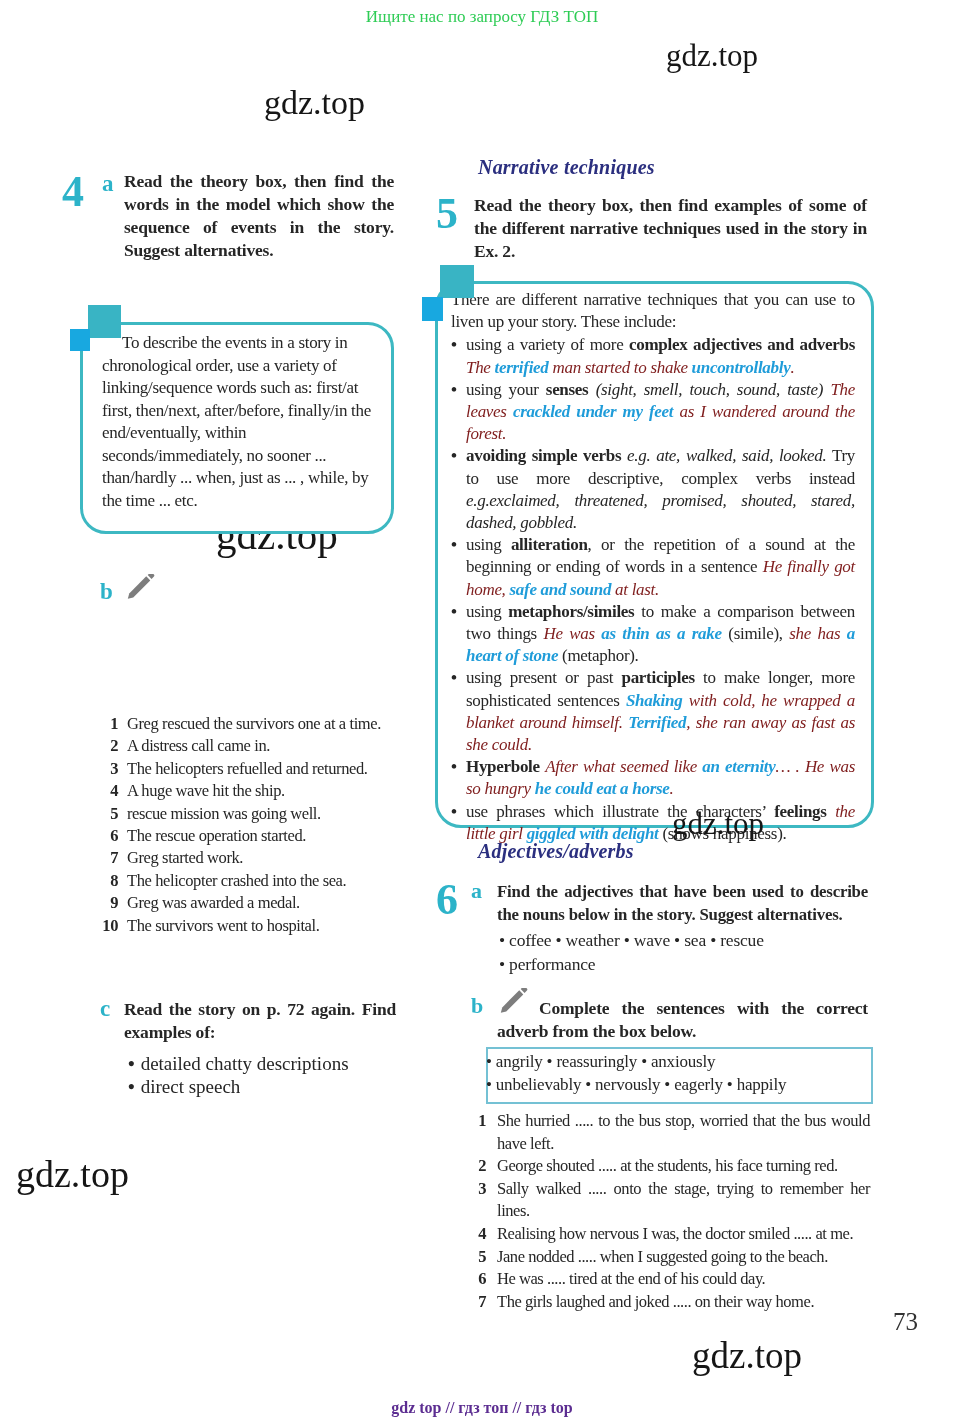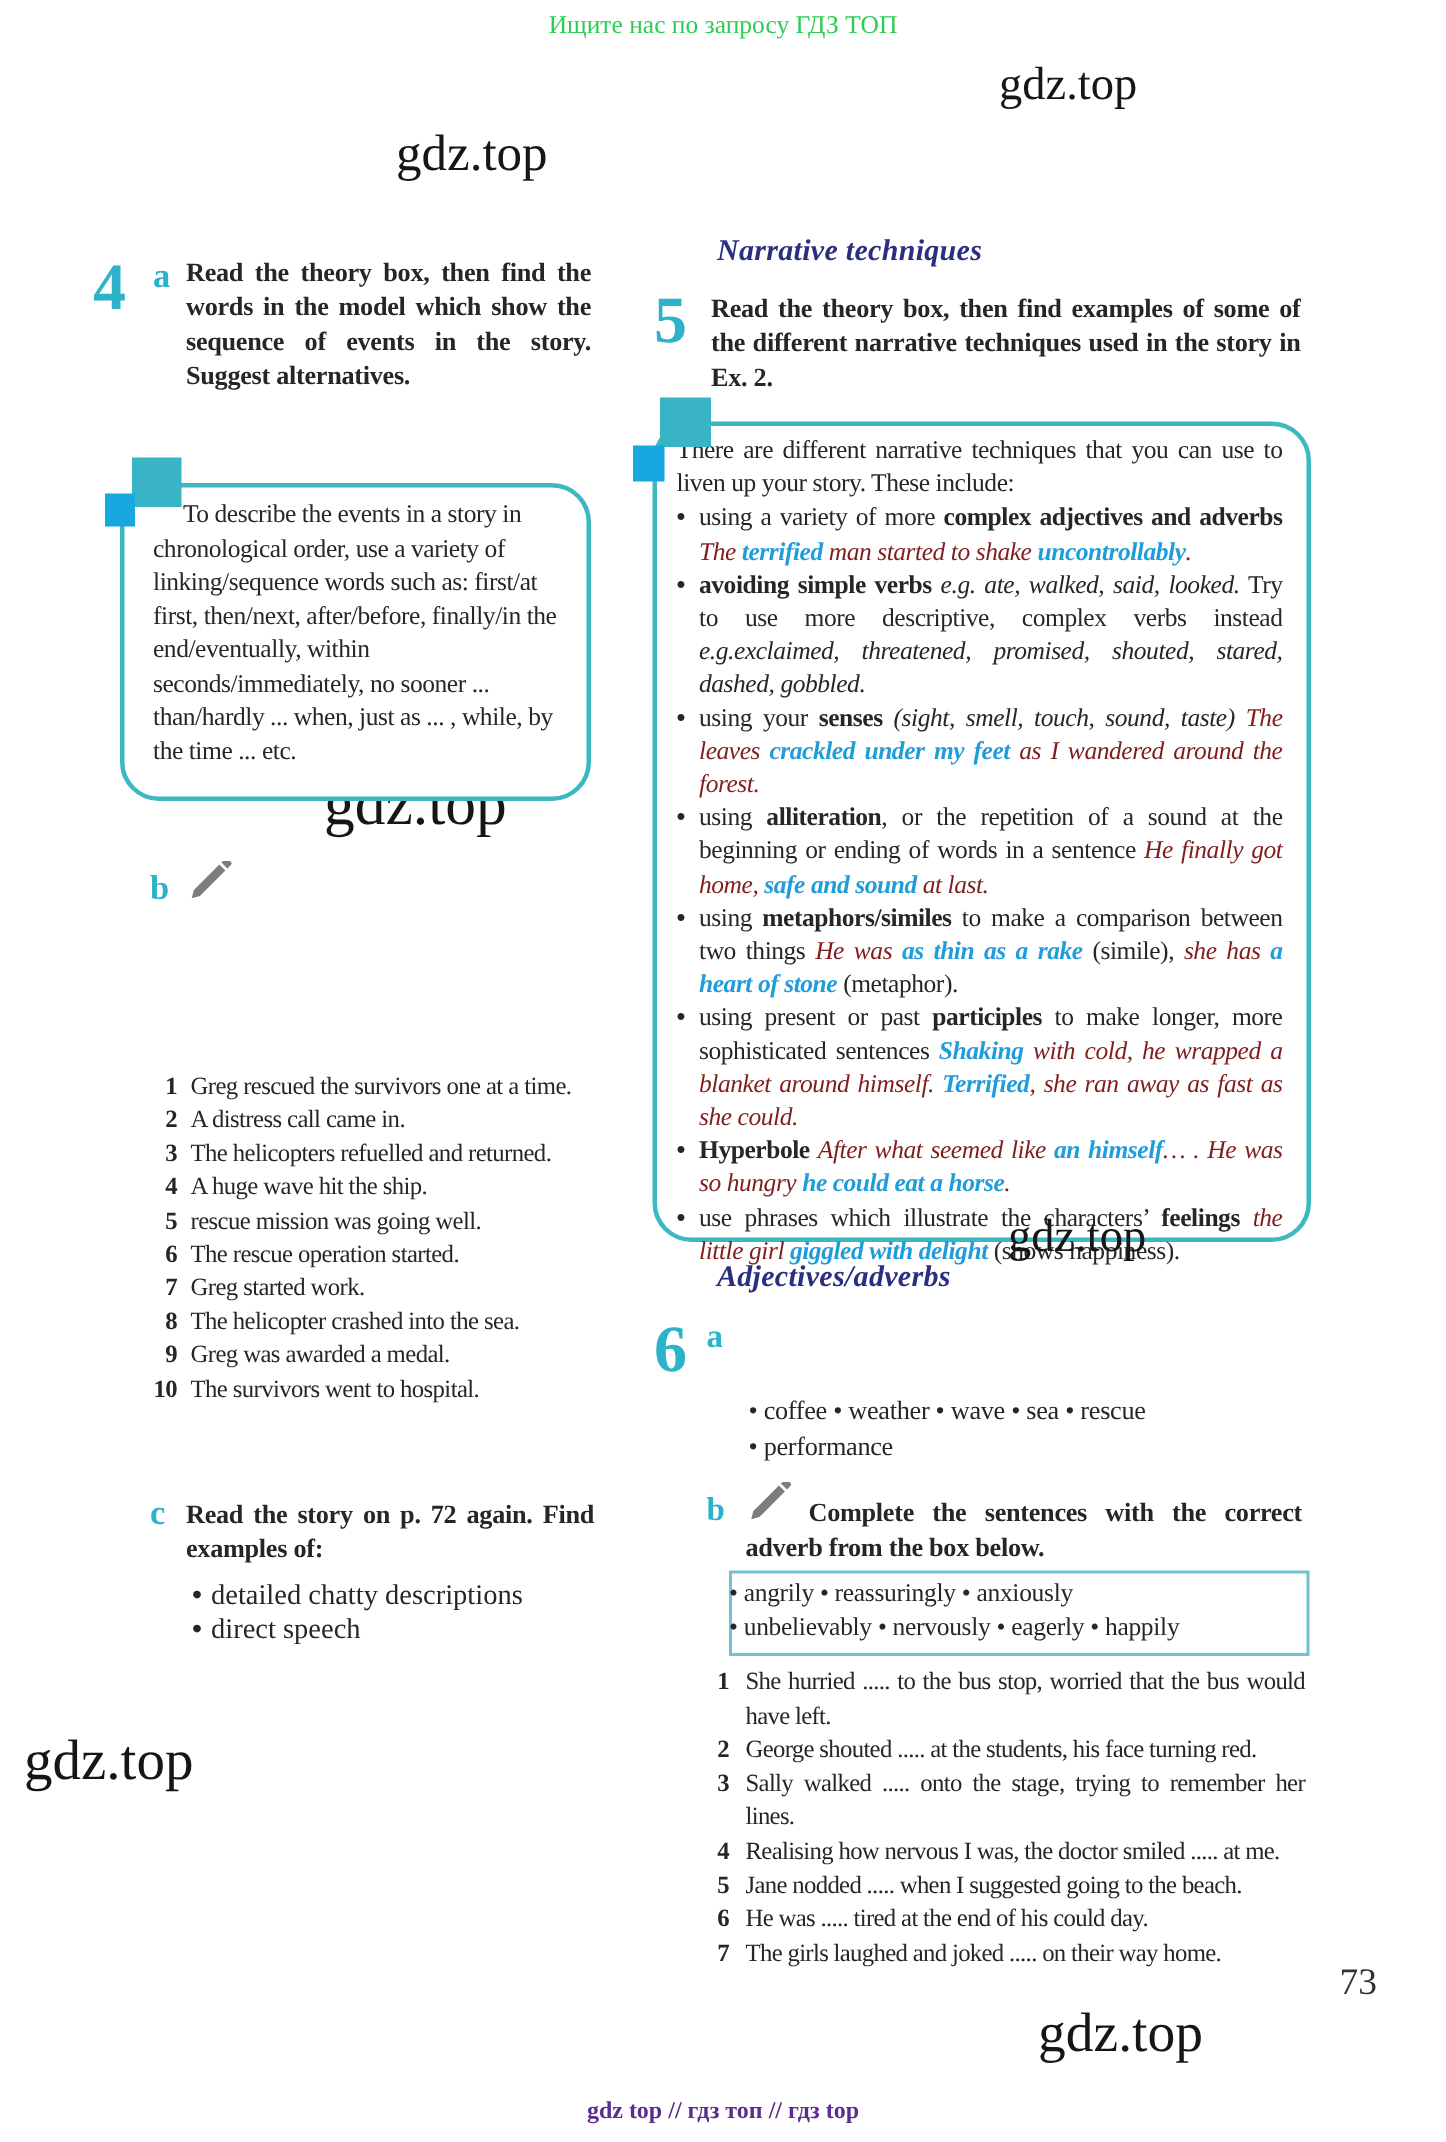--- a/index.html
+++ b/index.html
@@ -184,34 +184,35 @@
   <div class="abs exnum" id="ex5-num">5</div>
   <div class="abs task" id="ex5-text">Read the theory box, then find examples of some of the different narrative techniques used in the story in Ex. 2.</div>
 
   <div class="abs tbox" id="box2"></div>
   <div class="abs sq-big" id="sq2a"></div>
   <div class="abs sq-sm" id="sq2b"></div>
   <div class="abs" id="box2-inner">
     <p class="intro">There are different narrative techniques that you can use to liven up your story. These include:</p>
     <ul class="techniques">
       <li><span class="seg-n">using a variety of more </span><span class="seg-b">complex adjectives and adverbs</span><span class="seg-n"> </span><span class="seg-e">The </span><span class="seg-eb">terrified</span><span class="seg-e"> man started to shake </span><span class="seg-eb">uncontrollably</span><span class="seg-e">.</span></li>
+      <li><span class="seg-n">using your </span><span class="seg-b">senses</span><span class="seg-n"> </span><span class="seg-i">(sight, smell, touch, sound, taste)</span><span class="seg-n"> </span><span class="seg-e">The leaves </span><span class="seg-eb">crackled under my feet</span><span class="seg-e"> as I wandered around the forest.</span></li>
       <li><span class="seg-b">avoiding simple verbs</span><span class="seg-n"> </span><span class="seg-i">e.g. ate, walked, said, looked.</span><span class="seg-n"> Try to use more descriptive, complex verbs instead </span><span class="seg-i">e.g.exclaimed, threatened, promised, shouted, stared, dashed, gobbled.</span></li>
-      <li><span class="seg-n">using your </span><span class="seg-b">senses</span><span class="seg-n"> </span><span class="seg-i">(sight, smell, touch, sound, taste)</span><span class="seg-n"> </span><span class="seg-e">The leaves </span><span class="seg-eb">crackled under my feet</span><span class="seg-e"> as I wandered around the forest.</span></li>
       <li><span class="seg-n">using </span><span class="seg-b">alliteration</span><span class="seg-n">, or the repetition of a sound at the beginning or ending of words in a sentence </span><span class="seg-e">He finally got home, </span><span class="seg-eb">safe and sound</span><span class="seg-e"> at last.</span></li>
       <li><span class="seg-n">using </span><span class="seg-b">metaphors/similes</span><span class="seg-n"> to make a comparison between two things </span><span class="seg-e">He was </span><span class="seg-eb">as thin as a rake</span><span class="seg-n"> (simile), </span><span class="seg-e">she has </span><span class="seg-eb">a heart of stone</span><span class="seg-n"> (metaphor).</span></li>
       <li><span class="seg-n">using present or past </span><span class="seg-b">participles</span><span class="seg-n"> to make longer, more sophisticated sentences </span><span class="seg-eb">Shaking</span><span class="seg-e"> with cold, he wrapped a blanket around himself. </span><span class="seg-eb">Terrified</span><span class="seg-e">, she ran away as fast as she could.</span></li>
-      <li><span class="seg-b">Hyperbole</span><span class="seg-n"> </span><span class="seg-e">After what seemed like </span><span class="seg-eb">an himself</span><span class="seg-e">… . He was so hungry </span><span class="seg-eb">he could eat a horse</span><span class="seg-e">.</span></li>
+      <li><span class="seg-b">Hyperbole</span><span class="seg-n"> </span><span class="seg-e">After what seemed like </span><span class="seg-eb">an eternity</span><span class="seg-e">… . He was so hungry </span><span class="seg-eb">he could eat a horse</span><span class="seg-e">.</span></li>
       <li><span class="seg-n">use phrases which illustrate the characters’ </span><span class="seg-b">feelings</span><span class="seg-n"> </span><span class="seg-e">the little girl </span><span class="seg-eb">giggled with delight</span><span class="seg-n"> (shows happiness).</span></li>
     </ul>
   </div>
 
   <div class="abs sect" id="head-adjadv">Adjectives/adverbs</div>
 
   <div class="abs exnum" id="ex6-num">6</div>
   <div class="abs exlet" id="ex6a-let">a</div>
+  <div class="abs task" id="ex6a-text">Find the adjectives that have been used to describe the nouns below in the story. Suggest alternatives.</div>
   <div class="abs" id="nouns">
     <div>• coffee   • weather   • wave   • sea   • rescue</div>
     <div>• performance</div>
   </div>
 
   <div class="abs exlet" id="ex6b-let">b</div>
   <span class="abs" id="ex6b-pen">
     <svg class="pen" viewBox="0 0 26 22">
         <g fill="#7d7d7d">
           <path d="M1 21l4.6-1.2L20 5.4 16.6 2 2.2 16.4 1 21z"></path>

